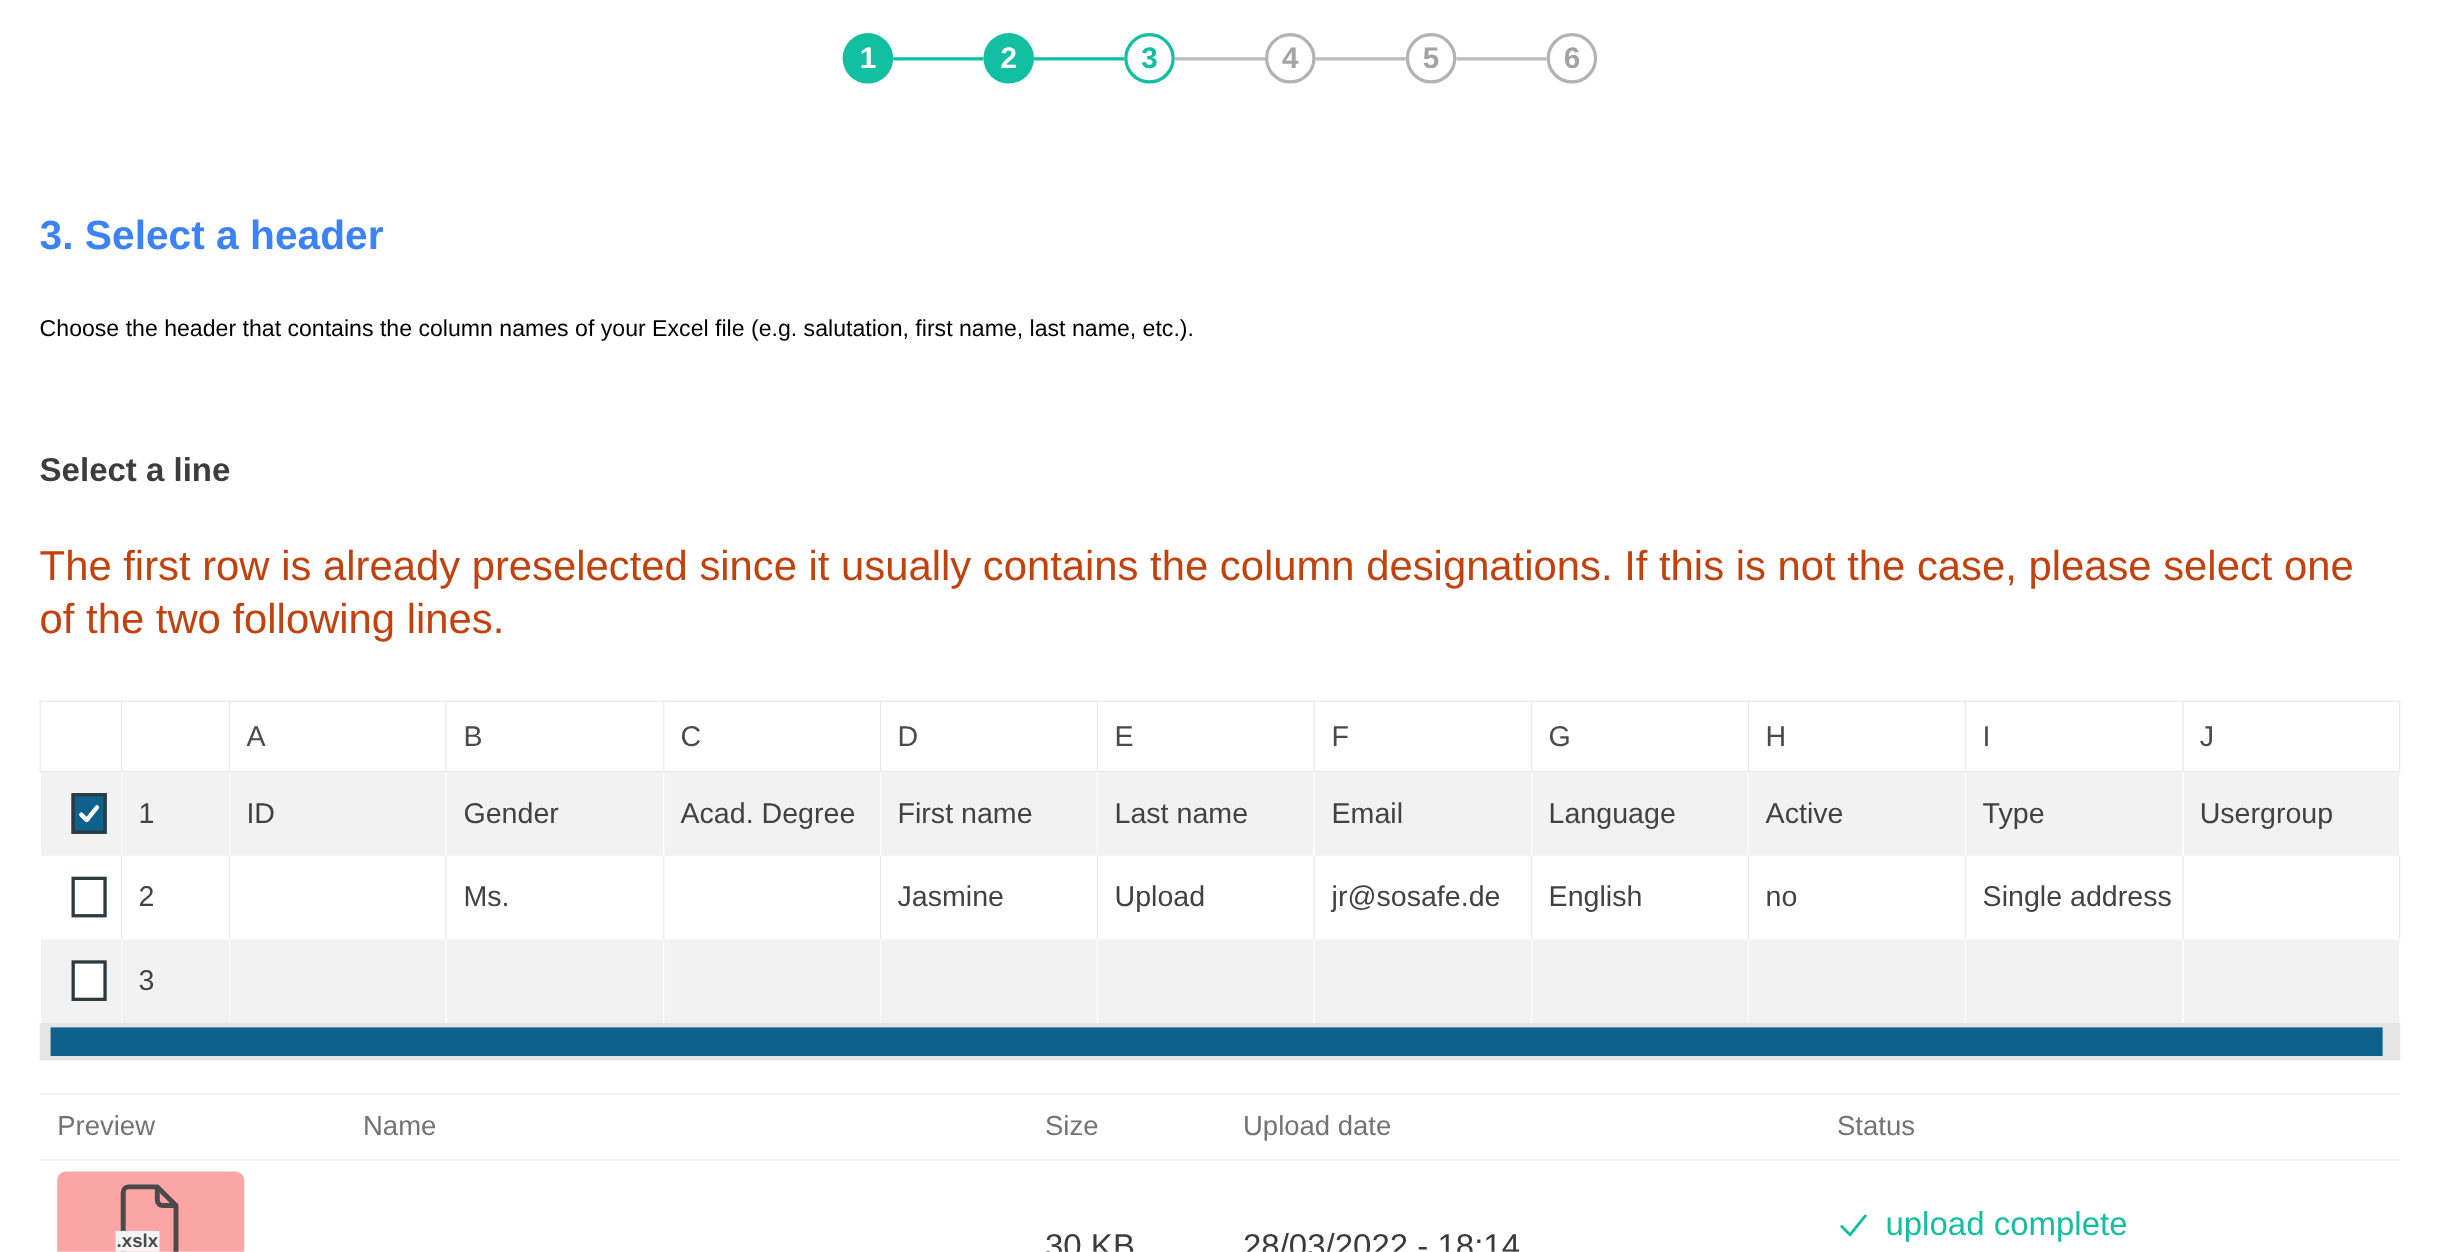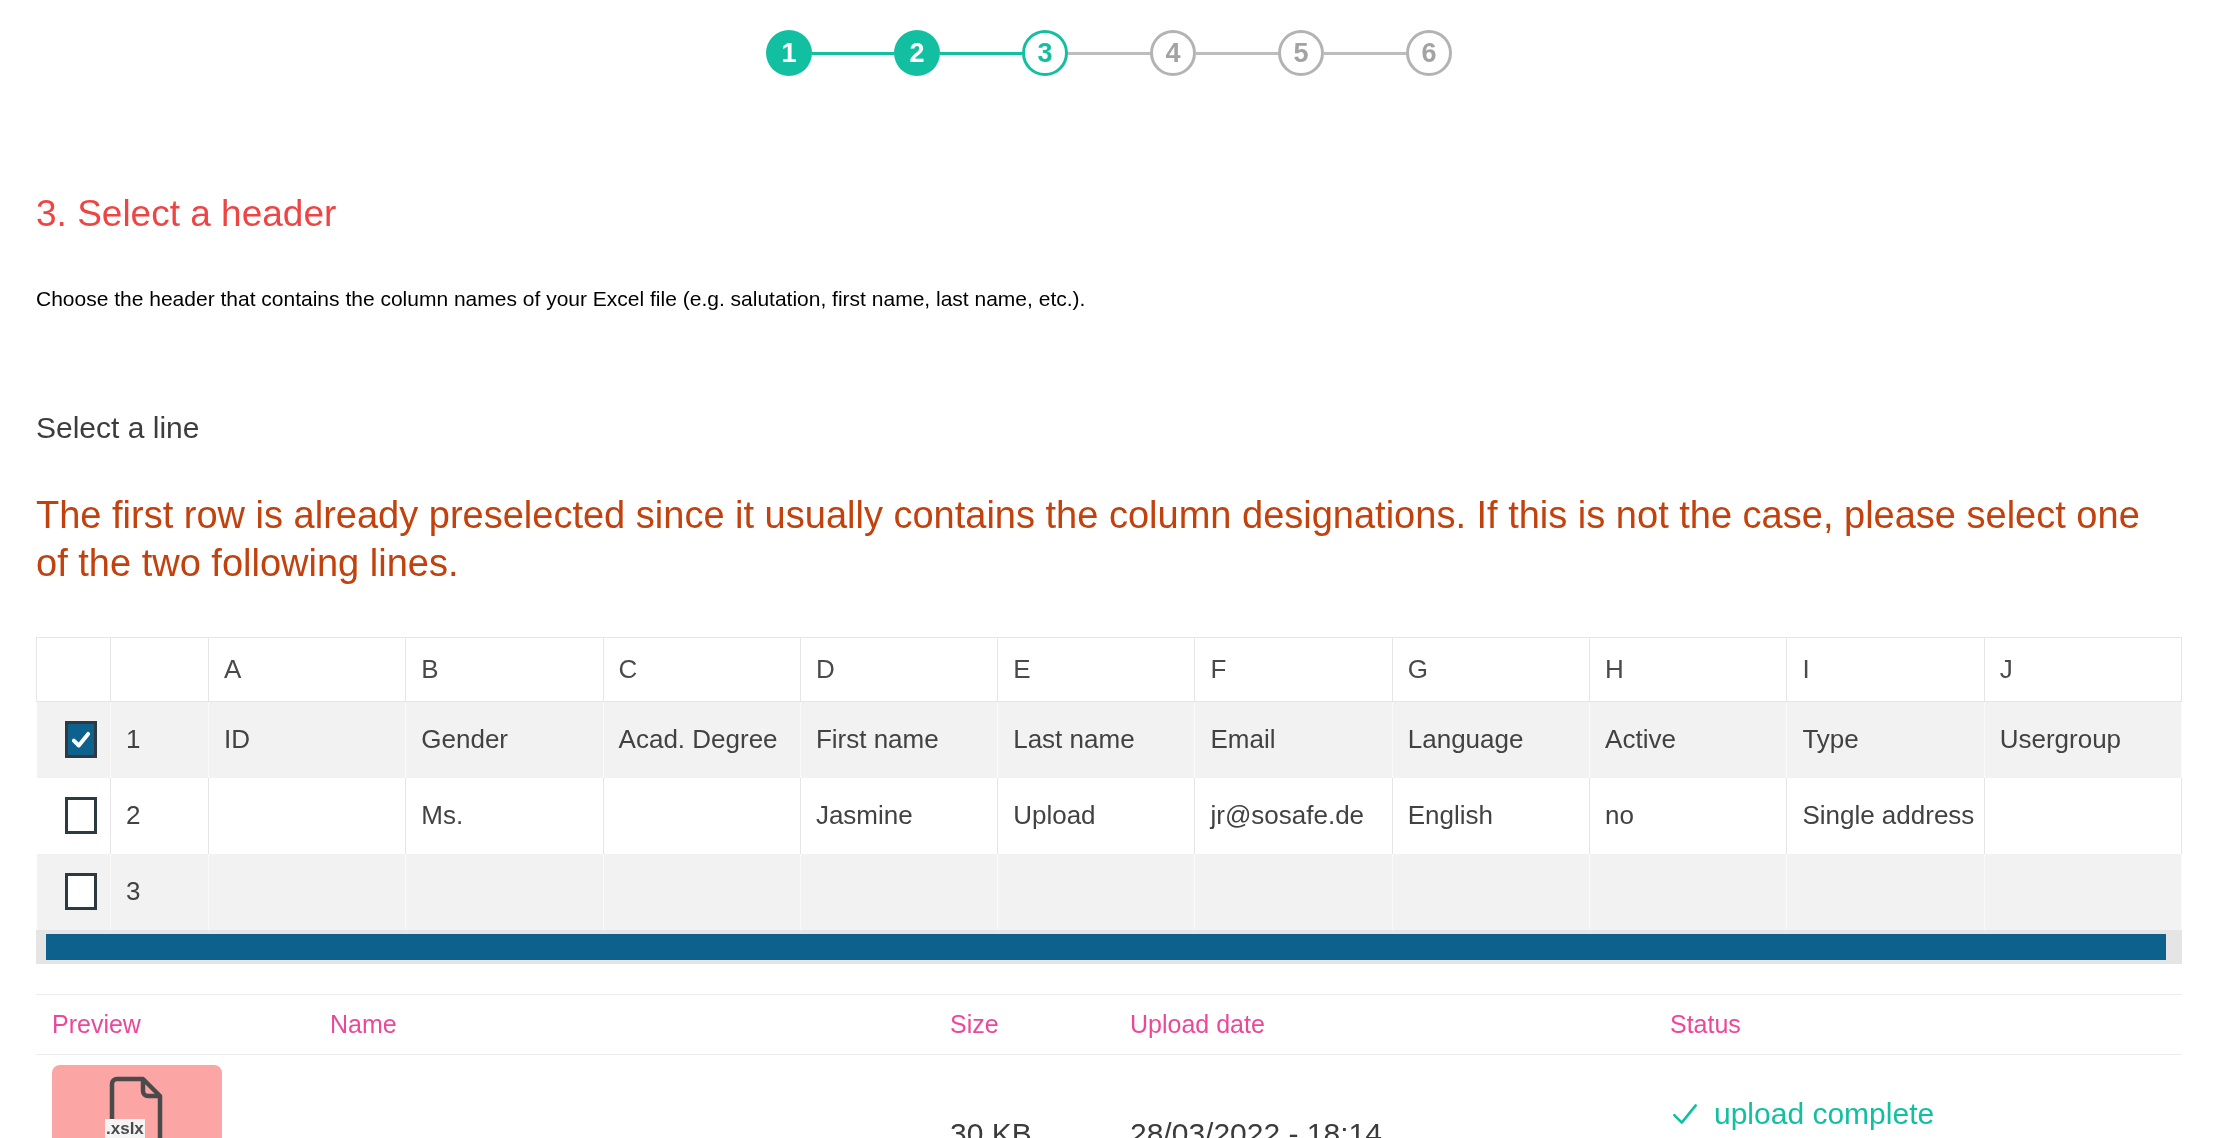--- a/index.html
+++ b/index.html
@@ -19,23 +19,23 @@
     font-size:27px; font-weight:bold; flex:0 0 auto;
   }
   .step--done   { background:#12bfa0; color:#ffffff; }
   .step--active { background:#ffffff; border:3px solid #12bfa0; color:#12bfa0; }
   .step--todo   { background:#ffffff; border:3px solid #b3b3b3; color:#a3a3a3; }
   .connector { width:82px; height:3px; flex:0 0 auto; }
   .connector--done { background:#12bfa0; }
   .connector--todo { background:#bdbdbd; }
 
   
-  .section-title { margin:116px 0 0; font-size:37px; line-height:1.2; font-weight:normal; color:#ef4444; }
+  .section-title { margin:116px 0 0; font-size:37px; line-height:1.2; font-weight:bold; color:#3b82f6; }
   .section-desc  { margin:50px 0 0;  font-size:21px; line-height:1.25; color:#000000; }
-  .line-title    { margin:96px 0 0;  font-size:30px; line-height:1.25; font-weight:normal; color:#3d3d3d; }
+  .line-title    { margin:96px 0 0;  font-size:30px; line-height:1.25; font-weight:bold; color:#3d3d3d; }
   .line-desc     { margin:46px 0 0;  font-size:38px; line-height:1.25; color:#c2410c; }
 
   
   .sheet-wrap { margin-top:50px; }
   table.sheet { width:100%; border-collapse:collapse; table-layout:fixed; font-size:26px; color:#424242; }
   table.sheet th {
     height:64px; font-weight:normal; text-align:left; padding:0 0 0 15px;
     color:#4a4a4a; background:#ffffff;
     border:1px solid #e6e6e6;
   }
@@ -54,21 +54,21 @@
   }
   .cb--checked { background:#0c628c; }
 
   
   .hscroll { position:relative; height:34px; background:#e5e5e5; }
   .hscroll-thumb { position:absolute; top:4px; left:10px; right:16px; height:26px; background:#0c628c; }
 
   
   .file-table { margin-top:30px; }
   .ft-grid { display:grid; grid-template-columns:294px 620px 180px 540px 1fr; align-items:center; }
-  .ft-header { border-top:1px solid #ececec; border-bottom:1px solid #ececec; padding:15px 0; font-size:25px; color:#ec4899; }
+  .ft-header { border-top:1px solid #ececec; border-bottom:1px solid #ececec; padding:15px 0; font-size:25px; color:#737373; }
   .ft-header .cell-first, .ft-row .cell-first { padding-left:16px; }
   .ft-row { padding:10px 0 18px; border-bottom:1px solid #ececec; }
   .preview-box {
     width:170px; height:98px; background:#fca5a5; border-radius:8px;
     display:flex; align-items:center; justify-content:center;
   }
   .doc-icon { position:relative; width:58px; height:76px; }
   .doc-icon svg { display:block; }
   .doc-ext {
     position:absolute; left:-3px; bottom:13px;

